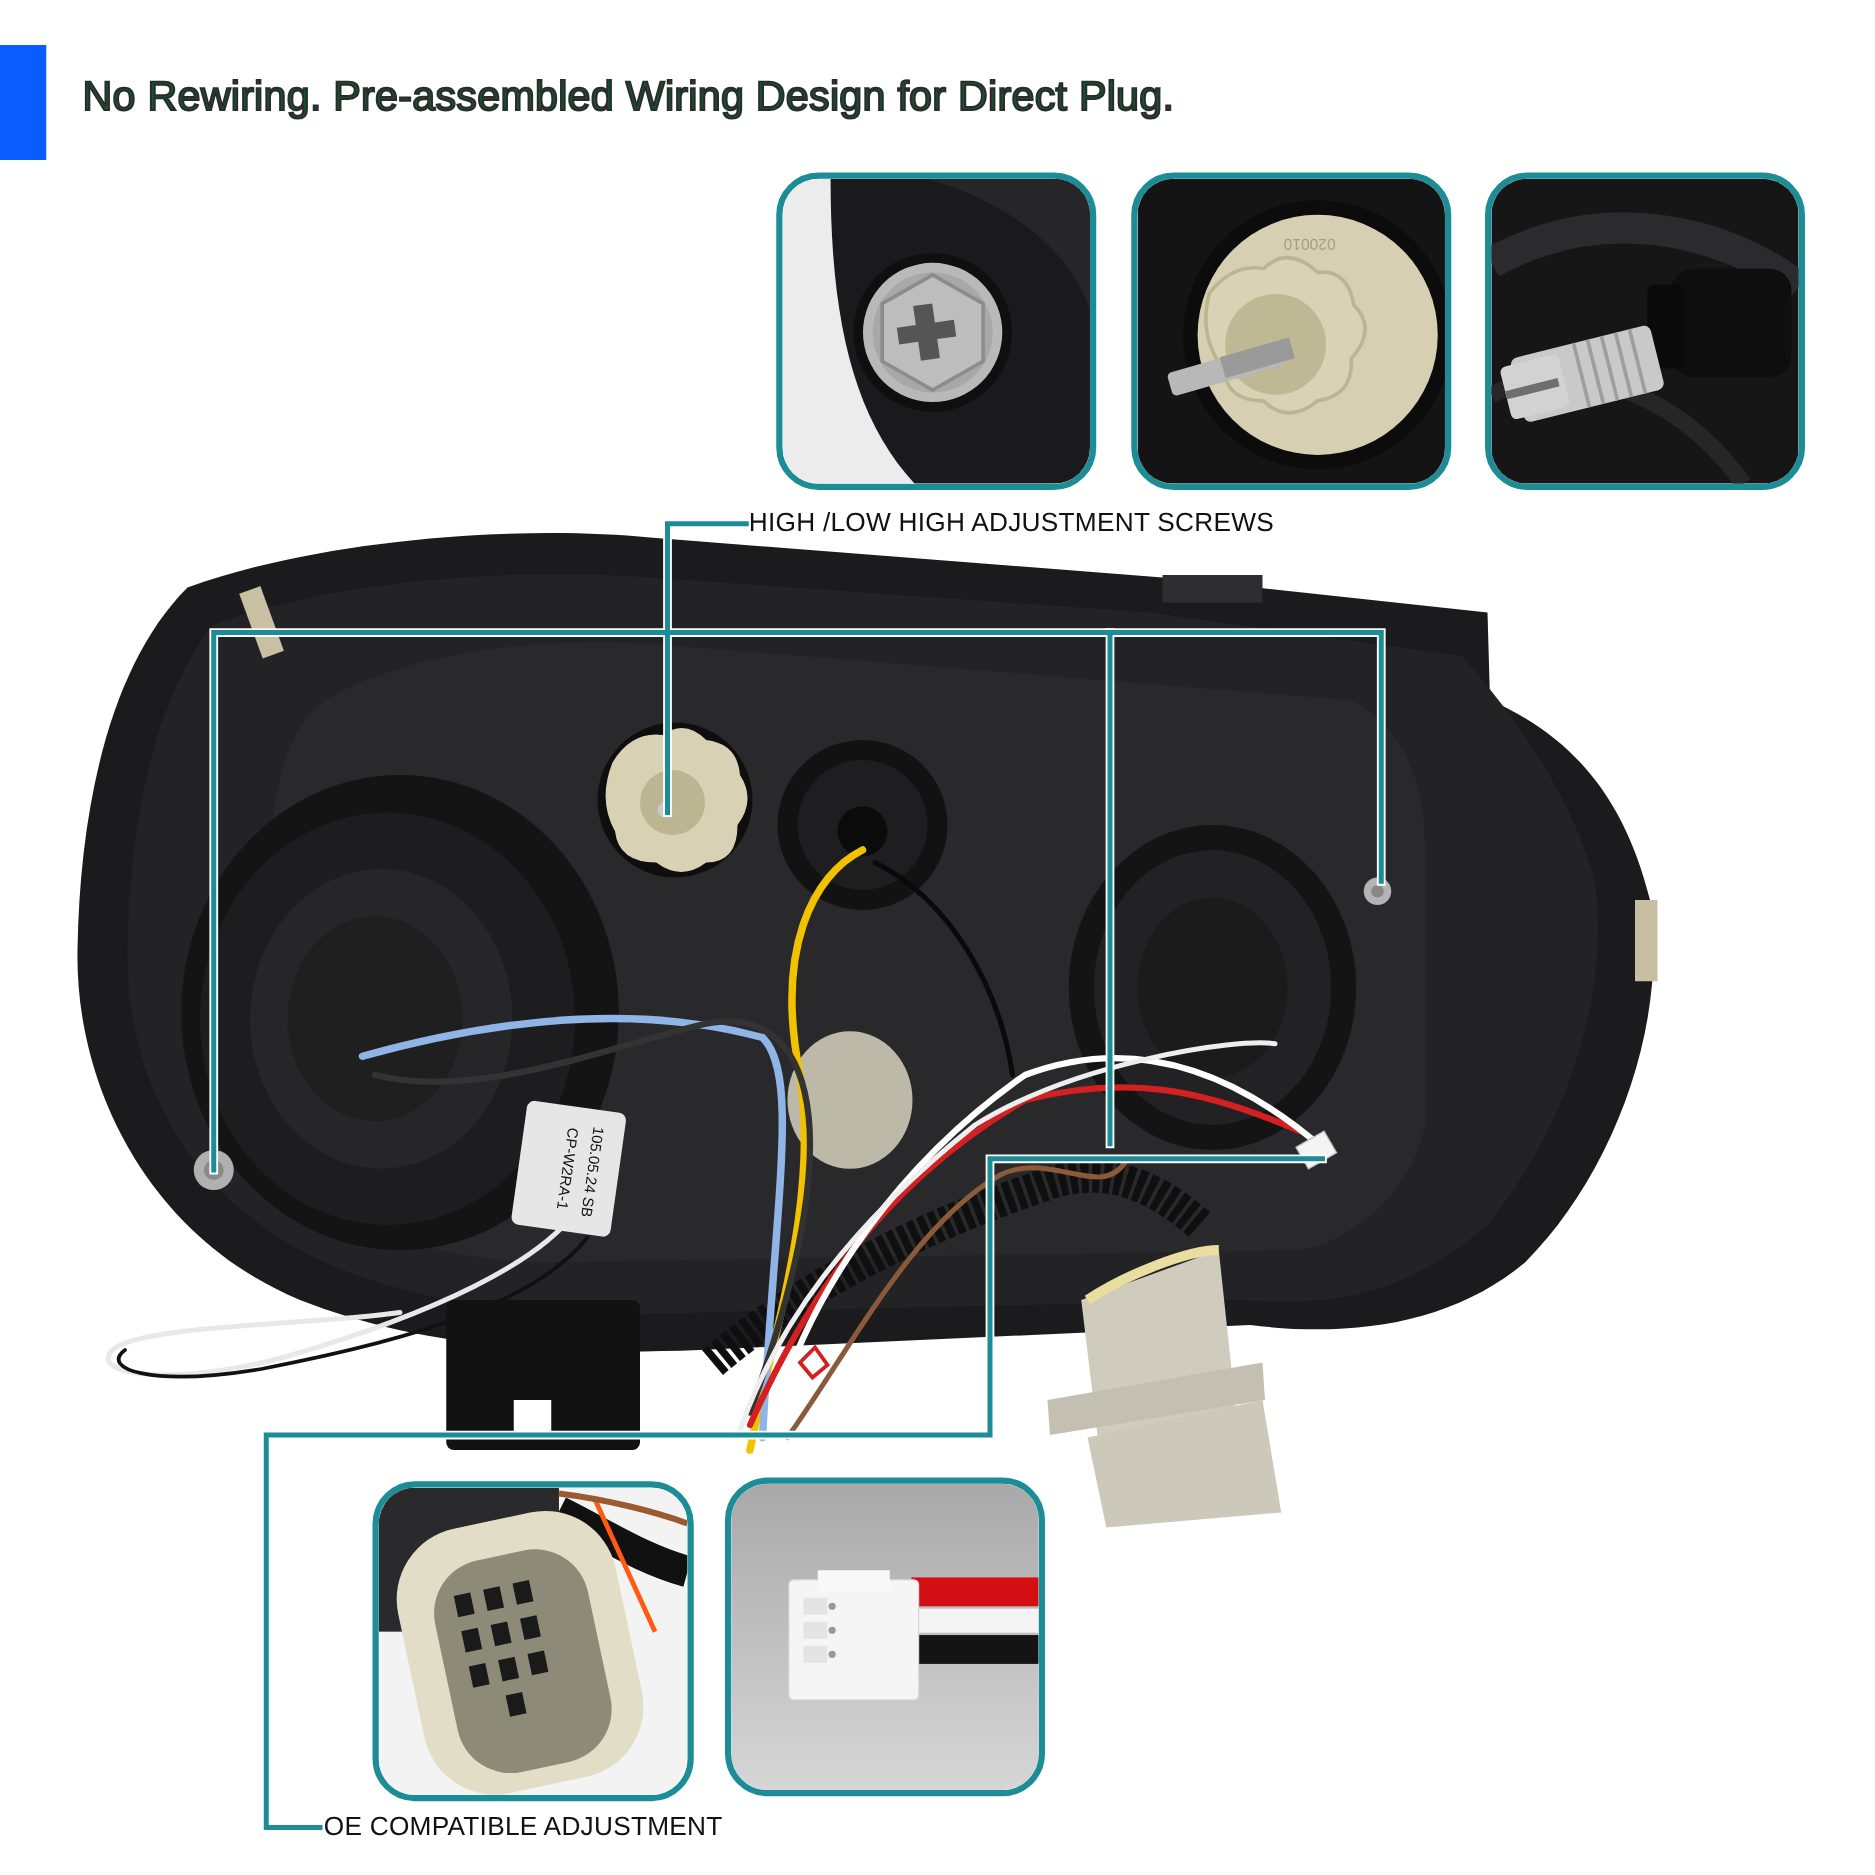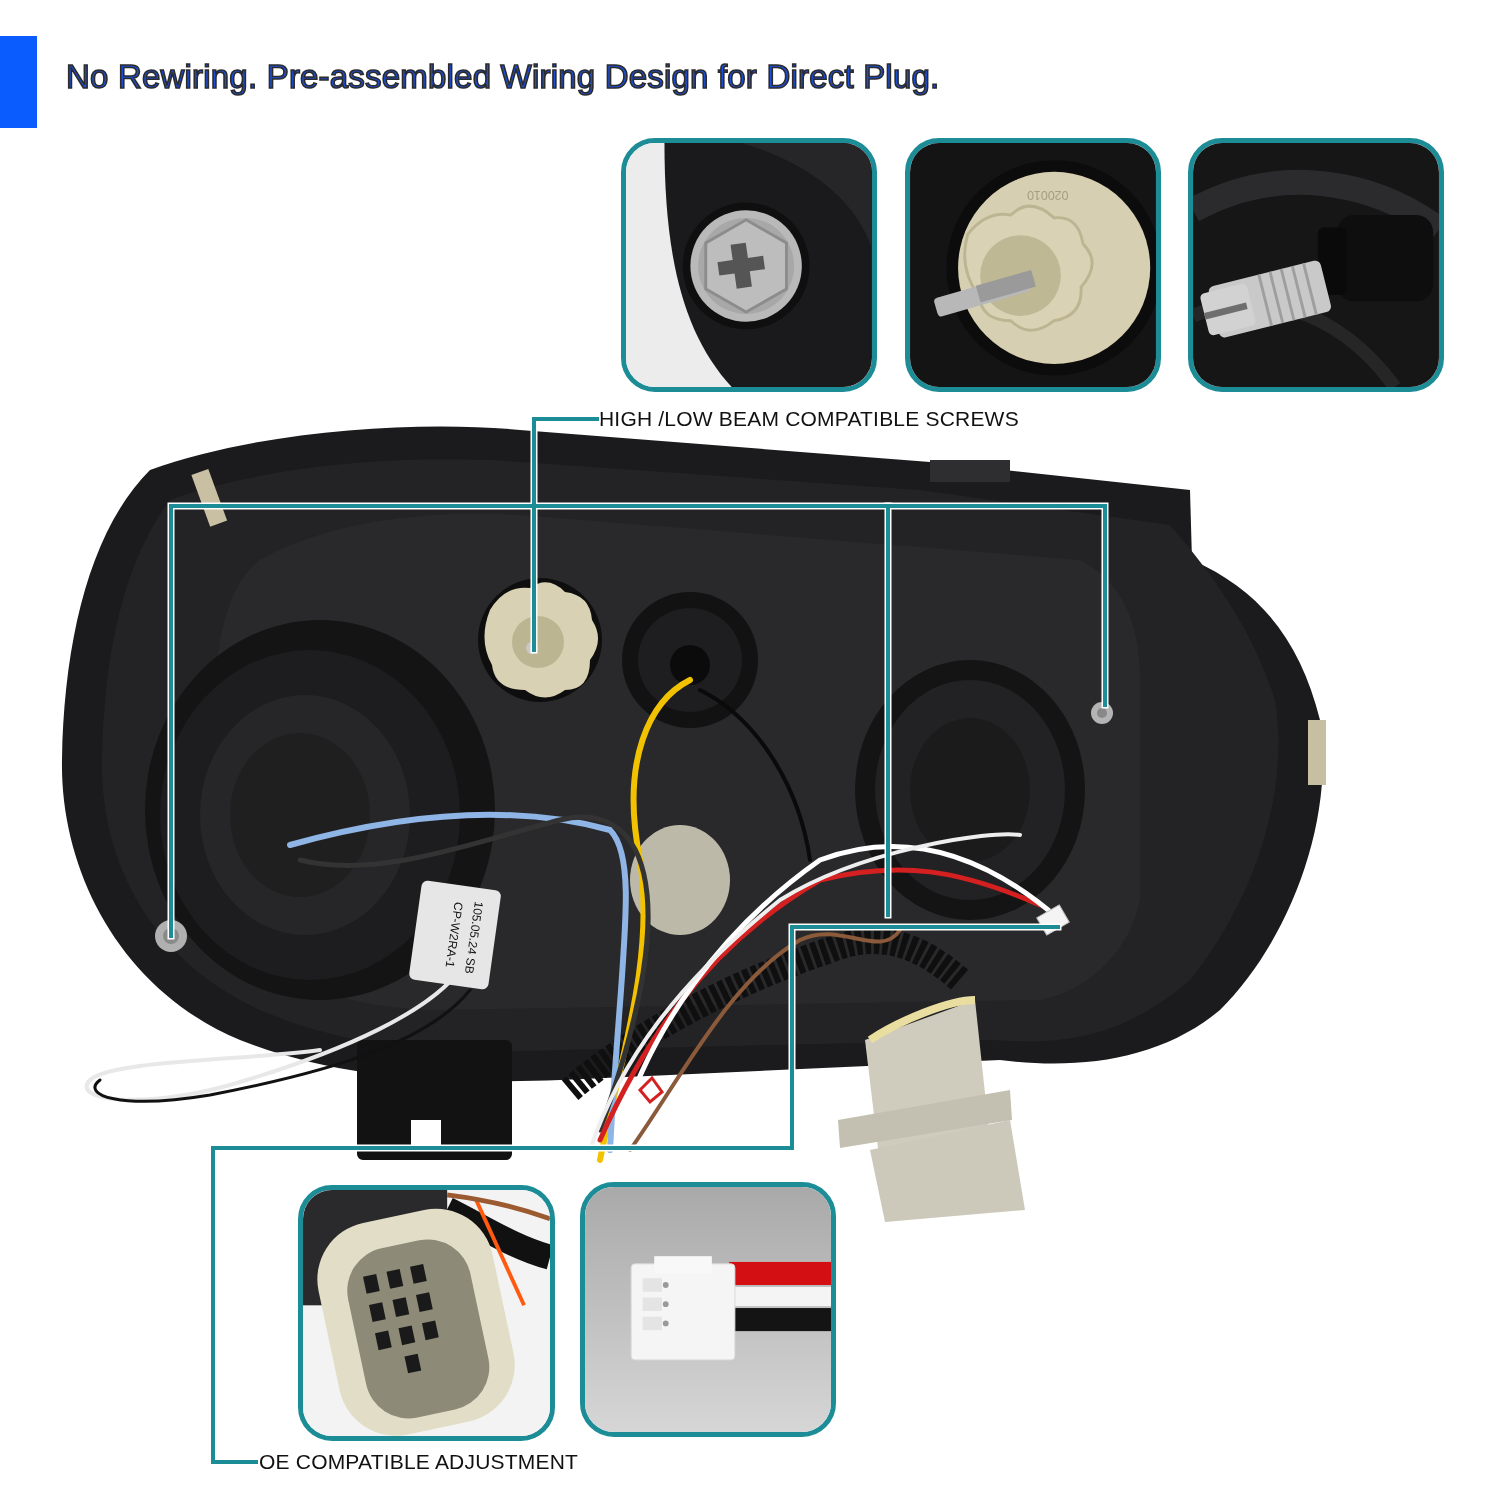--- a/index.html
+++ b/index.html
@@ -1,21 +1,21 @@
 <!DOCTYPE html>
 <html><head>
   <meta charset="utf-8">
   <style>
     html, body { margin: 0; padding: 0; background: #ffffff; }
     body { width: 1500px; height: 1500px; position: relative; overflow: hidden; font-family: "Liberation Sans", sans-serif; }
     .accent-bar { position: absolute; left: 0; top: 36px; width: 37px; height: 92px; }
     .headline {
       position: absolute; left: 66px; top: 58px; margin: 0;
       font-family: "Liberation Sans", sans-serif; font-size: 33px; font-weight: 400;
-      color: #1d4ed8; -webkit-text-stroke: 1.6px #2b2b2b; letter-spacing: 0.2px; white-space: nowrap;
+      color: #14532d; -webkit-text-stroke: 1.6px #2b2b2b; letter-spacing: 0.2px; white-space: nowrap;
     }
     .inset {
       position: absolute; border: 5px solid #1c8d96; border-radius: 34px; overflow: hidden; box-sizing: border-box;
     }
     .inset svg { width: 100%; height: 100%; display: block; }
     .callout-label {
       position: absolute; font-family: "Liberation Sans", sans-serif; font-size: 21px; color: #111111;
       white-space: nowrap; letter-spacing: 0.2px;
     }
     .stage { position: absolute; left: 0; top: 0; width: 1500px; height: 1500px; }
@@ -68,21 +68,21 @@
         <line x1="99" y1="130" x2="99" y2="185"></line>
           <line x1="111" y1="130" x2="111" y2="185"></line>
         <line x1="123" y1="130" x2="123" y2="185"></line>
       </g>
       <rect x="10" y="135" width="50" height="45" rx="5" fill="#d2d2d2"></rect>
       <rect x="10" y="155" width="45" height="7" fill="#6e6e6e"></rect>
     </g>
   </svg>
 </div>
 
-<div class="callout-label" style="left:599px; top:407px;">HIGH /LOW BEAM COMPATIBLE SCREWS</div>
+<div class="callout-label" style="left:599px; top:407px;">HIGH /LOW HIGH ADJUSTMENT SCREWS</div>
 
 <svg class="stage" viewBox="0 0 1500 1500">
 
   <path d="M150 470 C260 430 420 420 520 430 L930 462 L1190 490 L1192 560 C1260 590 1300 640 1320 720 C1335 820 1290 940 1220 1010 C1160 1060 1080 1070 1000 1060 L560 1080 C430 1085 330 1075 240 1040 C120 990 60 870 62 760 C64 640 90 530 150 470 Z" fill="#1b1b1d"></path>
   <path d="M170 500 C280 460 430 455 520 462 L920 490 L1170 525 C1200 560 1250 620 1275 700 C1290 790 1255 900 1190 980 C1120 1040 1060 1045 990 1040 L560 1050 C430 1055 340 1045 260 1010 C150 960 100 860 102 760 C104 650 125 560 170 500 Z" fill="#232325"></path>
 
   <path d="M260 560 C330 520 430 510 520 515 L1080 560 C1120 580 1140 620 1140 680 L1140 900 C1130 950 1090 990 1040 1000 L430 1010 C330 1005 270 980 240 920 C215 850 210 720 220 640 C228 600 240 575 260 560 Z" fill="#29292b"></path>
 
   <g>
     <ellipse cx="320" cy="810" rx="175" ry="190" fill="#141415"></ellipse>

